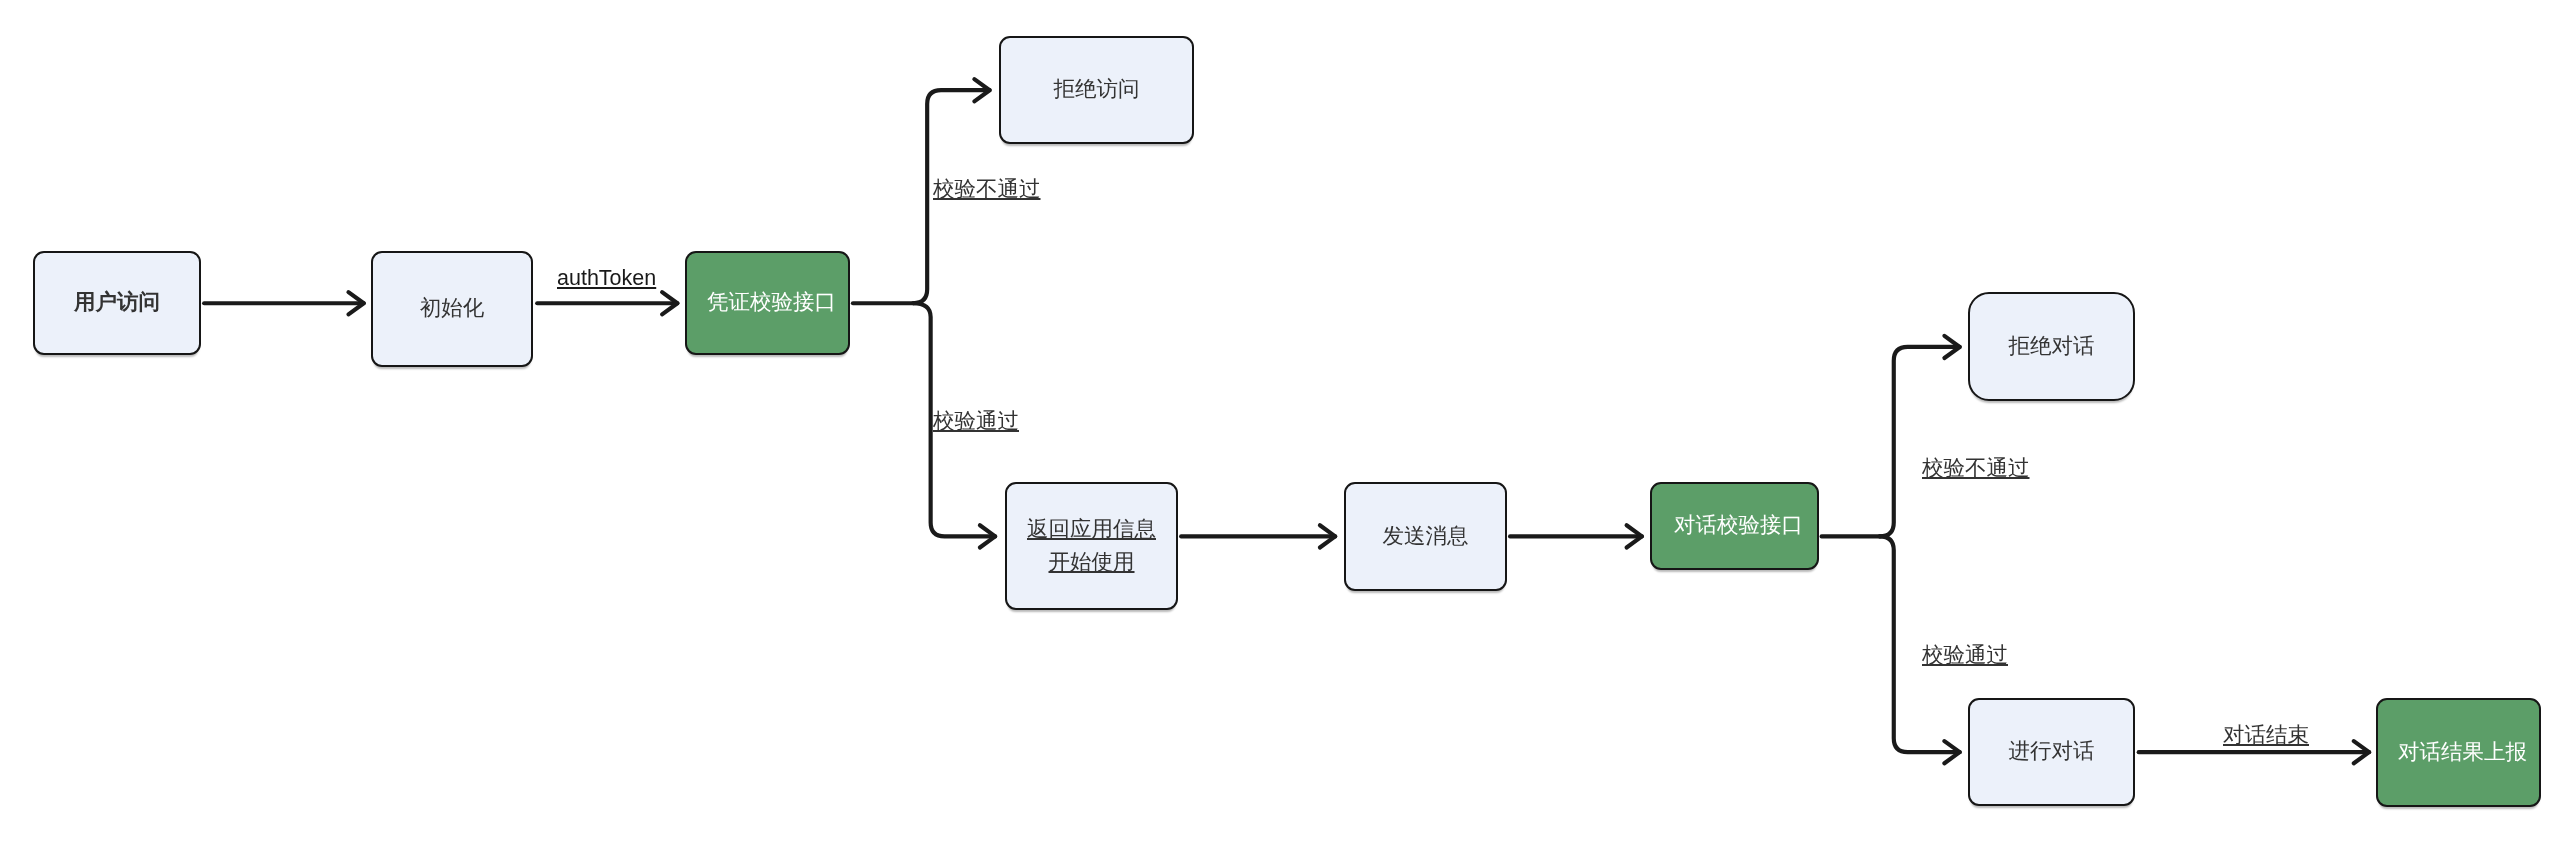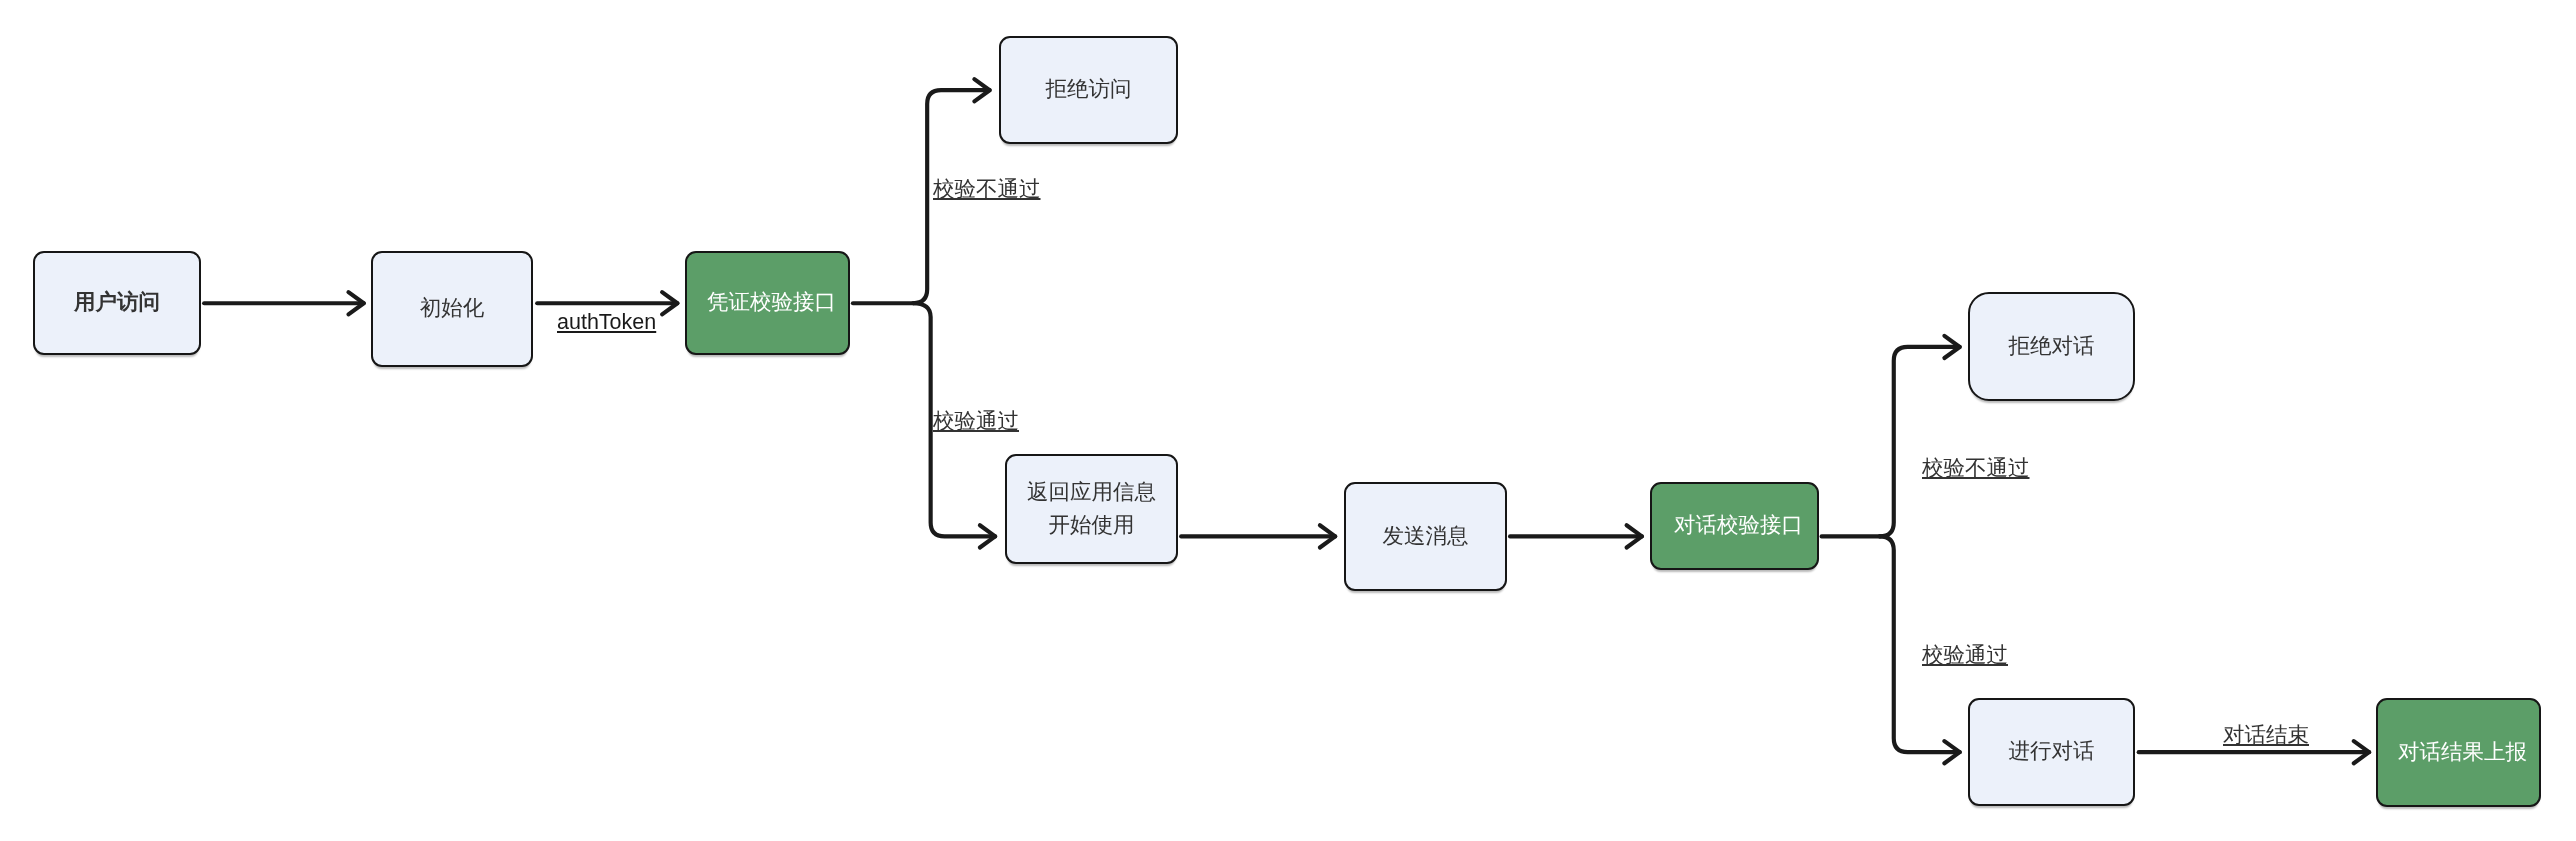--- a/index.html
+++ b/index.html
@@ -38,21 +38,21 @@
     padding-left: 8px;
   }
   .edge-label {
     position: absolute;
     font-size: 21.5px;
     color: #333333;
     white-space: nowrap;
     line-height: 1;
     text-decoration: underline;
   }
-  .edge-label.code { color: #1a1a1a; margin-top: 44px; }
+  .edge-label.code { color: #1a1a1a; }
 </style>
 </head>
 <body>
 
 <div class="canvas">
 
   <svg class="edges" viewBox="0 0 3712 1212" xmlns="http://www.w3.org/2000/svg">
     <defs>
       <marker id="arrow" markerUnits="userSpaceOnUse" markerWidth="44" markerHeight="48" refX="30" refY="22" orient="auto">
         <path d="M8,6 L30,22 L8,38" fill="none" stroke="#1a1a1a" stroke-width="6" stroke-linecap="round" stroke-linejoin="round"></path>
@@ -83,23 +83,23 @@
       <path d="M 3082 1084 L 3414 1084" marker-end="url(#arrow)"></path>
     </g>
   </svg>
 
   <div class="node" style="left:33px; top:251px; width:168px; height:104px;font-weight:bold;">用户访问</div>
 
   <div class="node" style="left:371px; top:251px; width:162px; height:116px;">初始化</div>
 
   <div class="node green" style="left:685px; top:251px; width:165px; height:104px;">凭证校验接口</div>
 
-  <div class="node" style="left:999px; top:36px; width:179px; height:108px;">拒绝访问</div>
+  <div class="node" style="left:999px; top:36px; width:195px; height:108px;">拒绝访问</div>
 
-  <div class="node" style="left:1005px; top:454px; width:173px; height:110px;">返回应用信息
+  <div class="node" style="left:1005px; top:482px; width:173px; height:128px;text-decoration:underline;">返回应用信息
 开始使用</div>
 
   <div class="node" style="left:1344px; top:482px; width:163px; height:109px;">发送消息</div>
 
   <div class="node green" style="left:1650px; top:482px; width:169px; height:88px;">对话校验接口</div>
 
   <div class="node" style="left:1968px; top:292px; width:167px; height:109px;border-radius:21px;">拒绝对话</div>
 
   <div class="node" style="left:1968px; top:698px; width:167px; height:108px;">进行对话</div>
 

